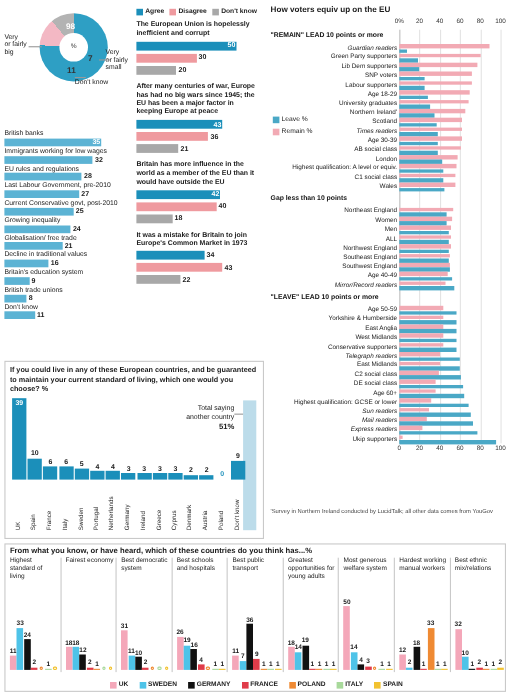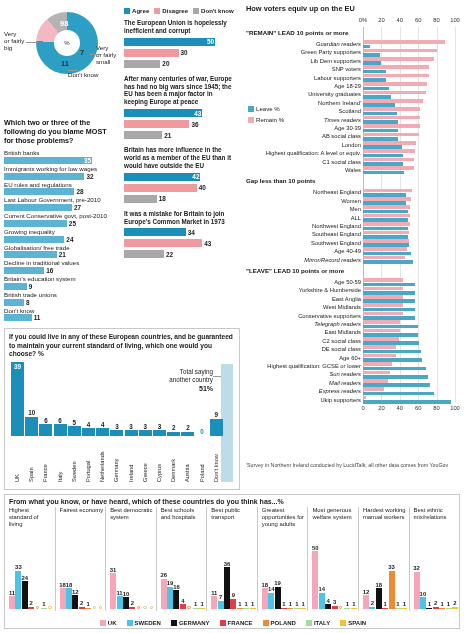--- a/index.html
+++ b/index.html
@@ -124,21 +124,20 @@
       <div class="pie-lab l">Very<br>or fairly<br>big</div>
       <div class="pie-lab r">Very<br>or fairly<br>small</div>
       <div class="pie-lab b">Don't know</div>
       <div class="leader" style="left:22px; top:34px; width:12px;"></div>
       <div class="leader" style="left:86px; top:46px; width:10px;"></div>
       <div class="leader" style="left:64px; top:62px; width:10px;"></div>
     </div>
   </div>
 
   <div id="blame">
-    <div class="qtitle" style="margin-bottom:4px;">Which two or three of the following do you blame MOST for those problems?</div>
     <div id="blame-list">
         <div class="blame-item">
           <div class="blame-lab">British banks</div>
           <div class="blame-row" style="position: relative;">
             <div class="blame-bar" style="width: 88px; background: rgb(92, 179, 212);"></div>
             <span class="blame-val" style="color: rgb(255, 255, 255); position: absolute; left: 78px;">35</span>
           </div>
         </div>
         <div class="blame-item">
           <div class="blame-lab">Immigrants working for low wages</div>

